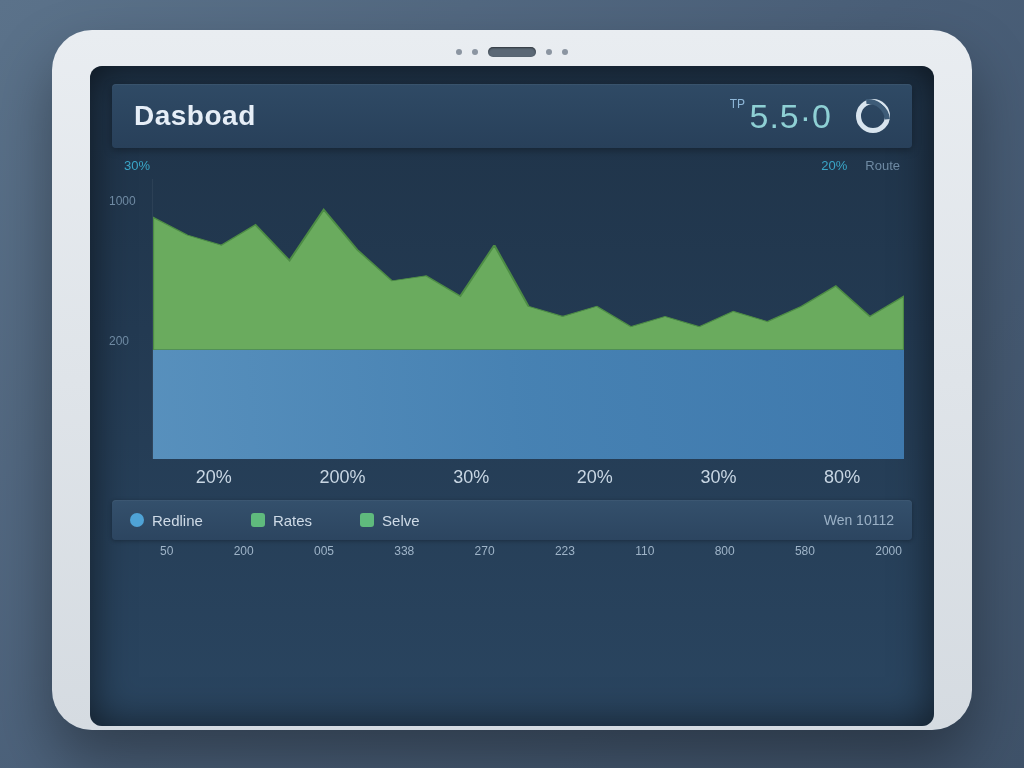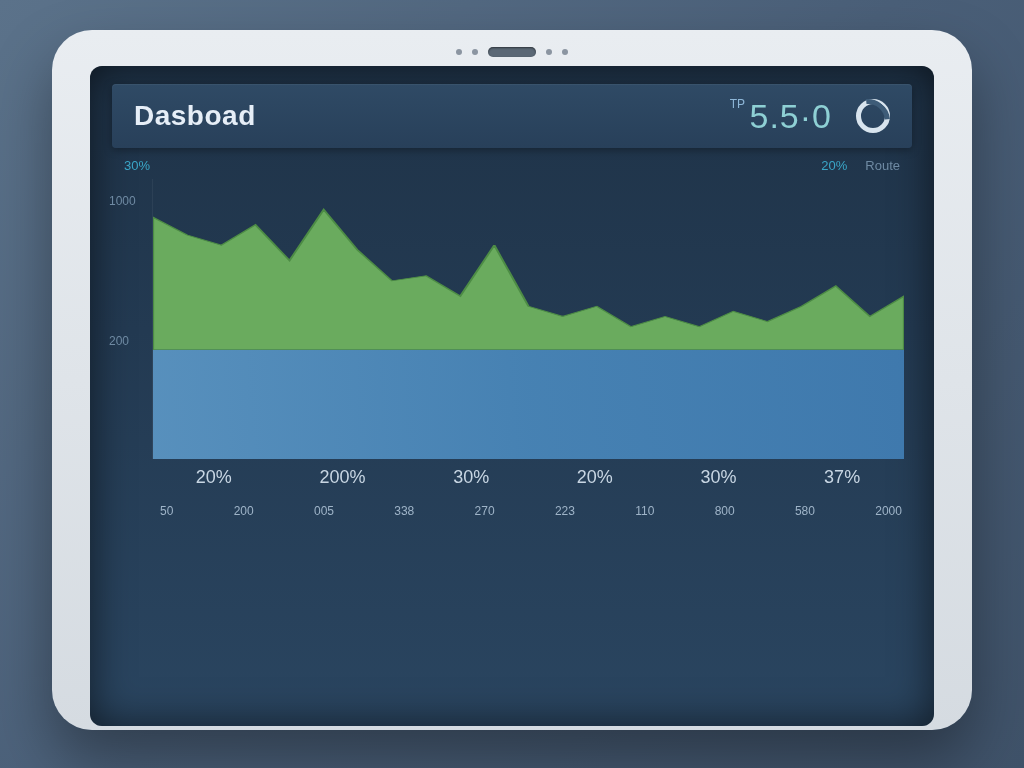--- a/index.html
+++ b/index.html
@@ -130,23 +130,41 @@
         <path id="chart1-path" fill="#6aab5e" stroke="#4d8c45" stroke-width="0.3" d="M 0 60.90909090909091 L 0.00 13.64 L 4.55 20.00 L 9.09 23.64 L 13.64 16.36 L 18.18 29.09 L 22.73 10.91 L 27.27 25.45 L 31.82 36.36 L 36.36 34.55 L 40.91 41.82 L 45.45 23.64 L 50.00 45.45 L 54.55 49.09 L 59.09 45.45 L 63.64 52.73 L 68.18 49.09 L 72.73 52.73 L 77.27 47.27 L 81.82 50.91 L 86.36 45.45 L 90.91 38.18 L 95.45 49.09 L 100.00 41.82 L 100 60.90909090909091 Z"></path>
       </svg>
     </div>
 
     <div class="xaxis1" id="xaxis1">
         <span>20%</span>
         <span>200%</span>
         <span>30%</span>
         <span>20%</span>
         <span>30%</span>
-        <span>37%</span>
+        <span>80%</span>
       </div>
 
+    <div class="legend-bar">
+      <div id="legend-items" style="display:flex; gap:48px; align-items:center;">
+          <div class="legend-item">
+            <span class="li-dot circle"></span>
+            <span>Redline</span>
+          </div>
+          <div class="legend-item">
+            <span class="li-dot green"></span>
+            <span>Rates</span>
+          </div>
+          <div class="legend-item">
+            <span class="li-dot green"></span>
+            <span>Selve</span>
+          </div>
+        </div>
+      <div class="legend-spacer"></div>
+      <div class="legend-right">Wen 10112</div>
+    </div>
 
     <div class="xaxis2" id="xaxis2">
         <span>50</span>
         <span>200</span>
         <span>005</span>
         <span>338</span>
         <span>270</span>
         <span>223</span>
         <span>110</span>
         <span>800</span>

